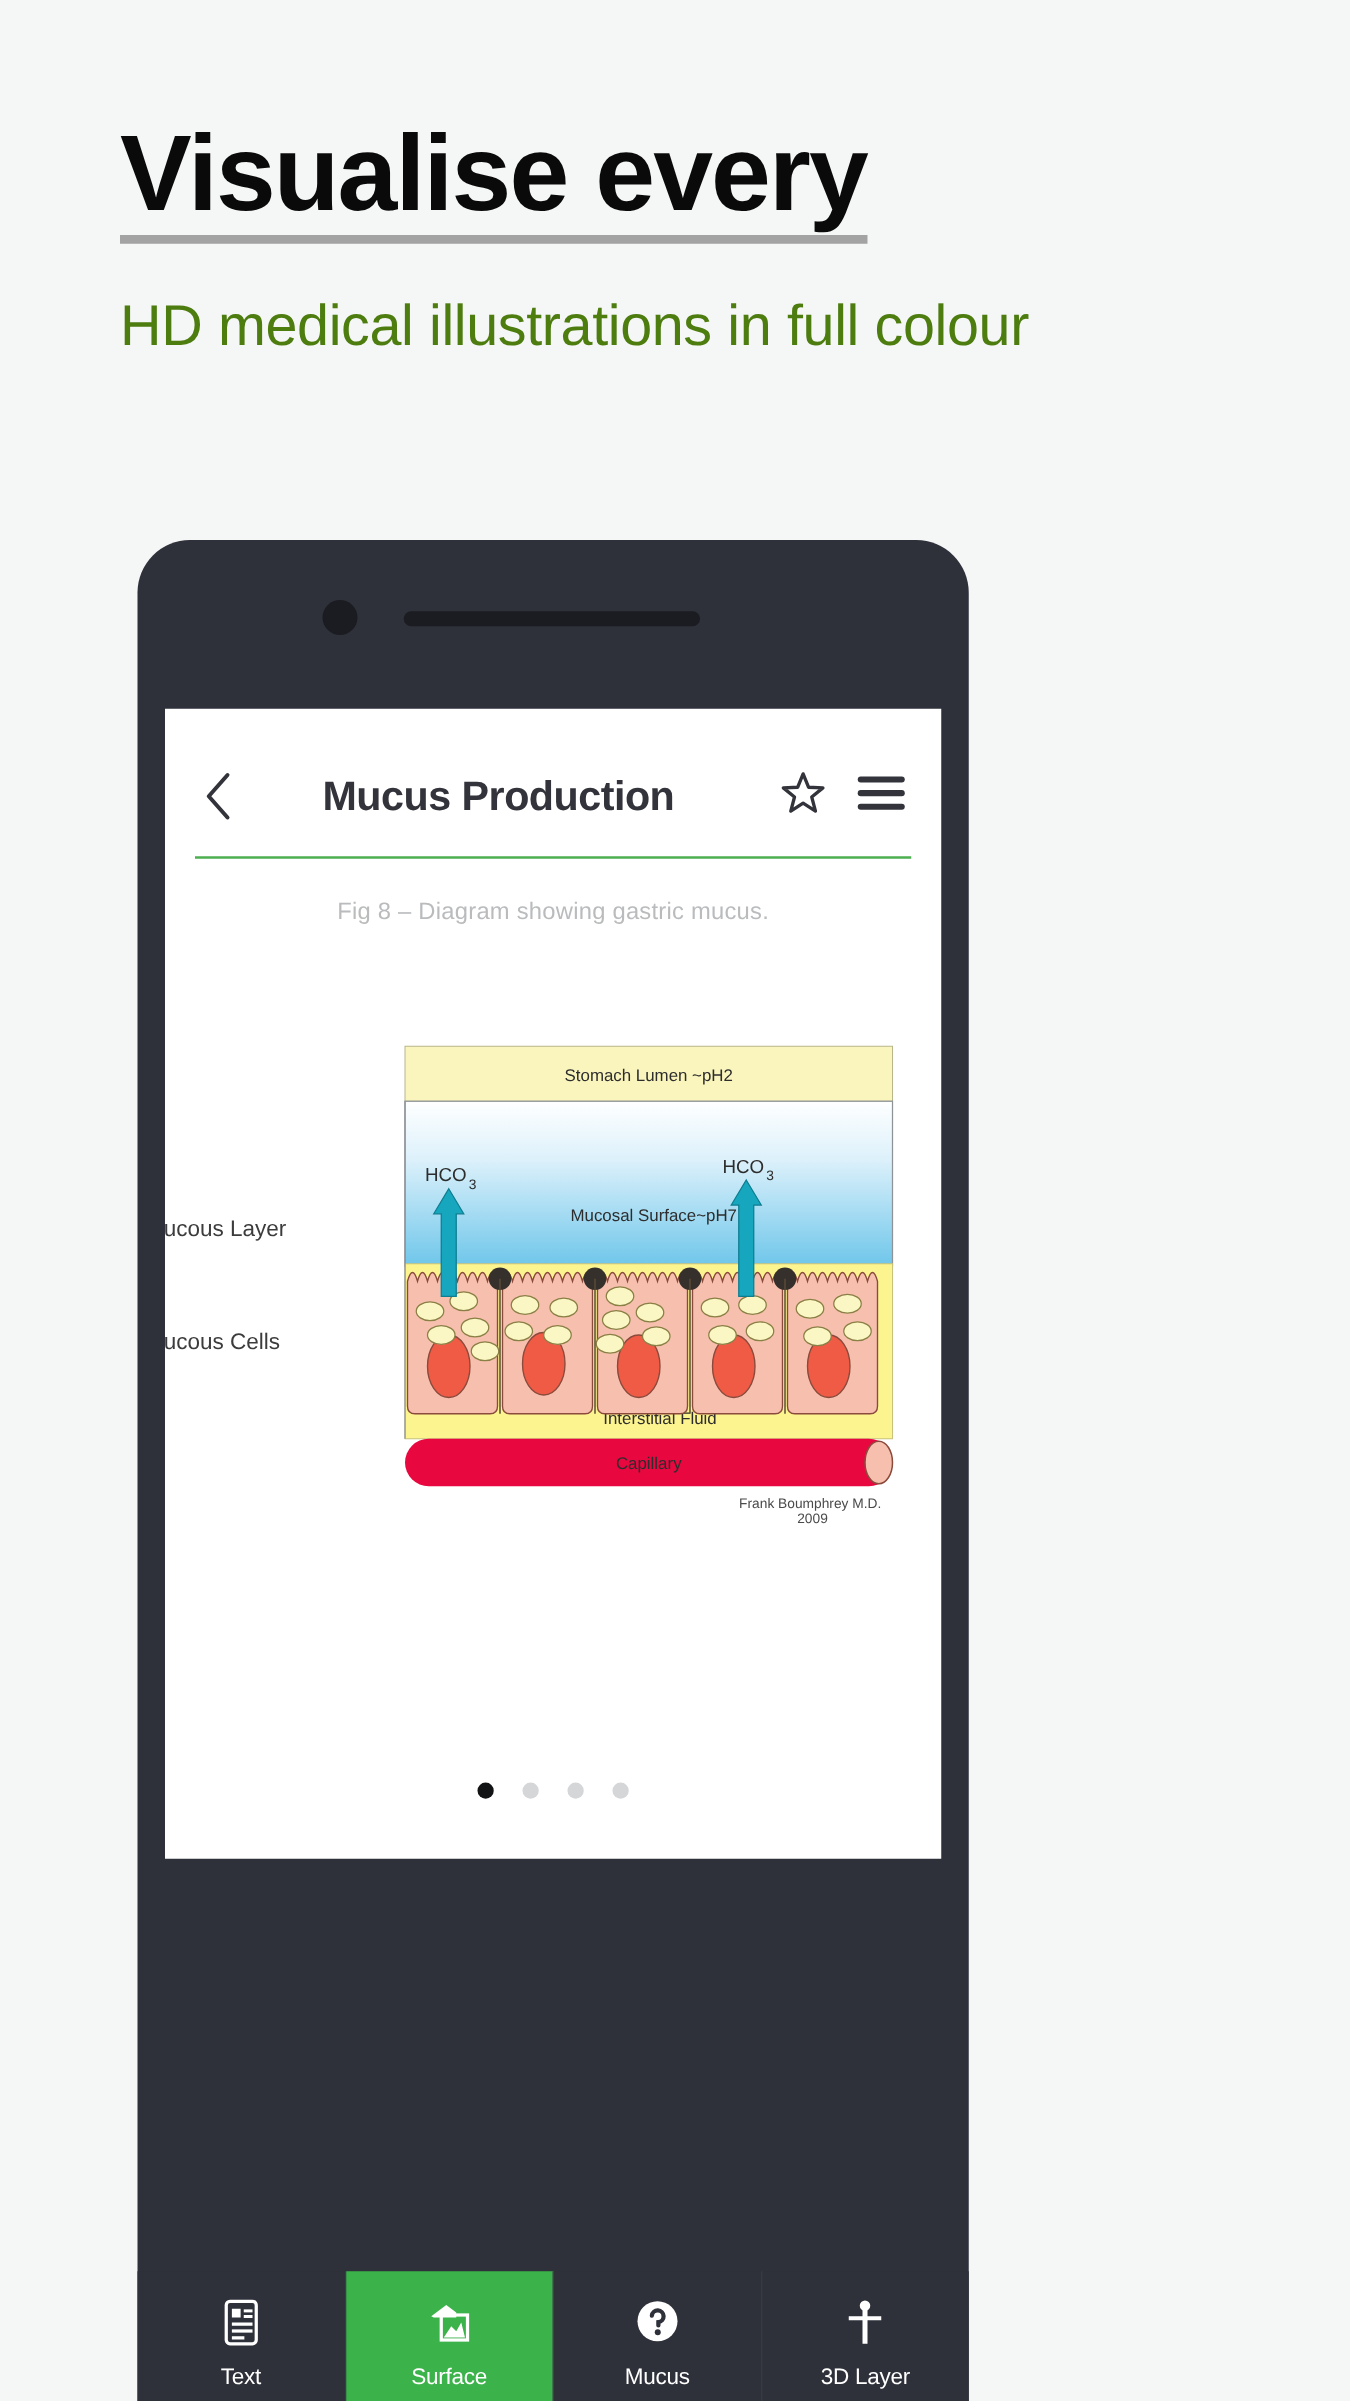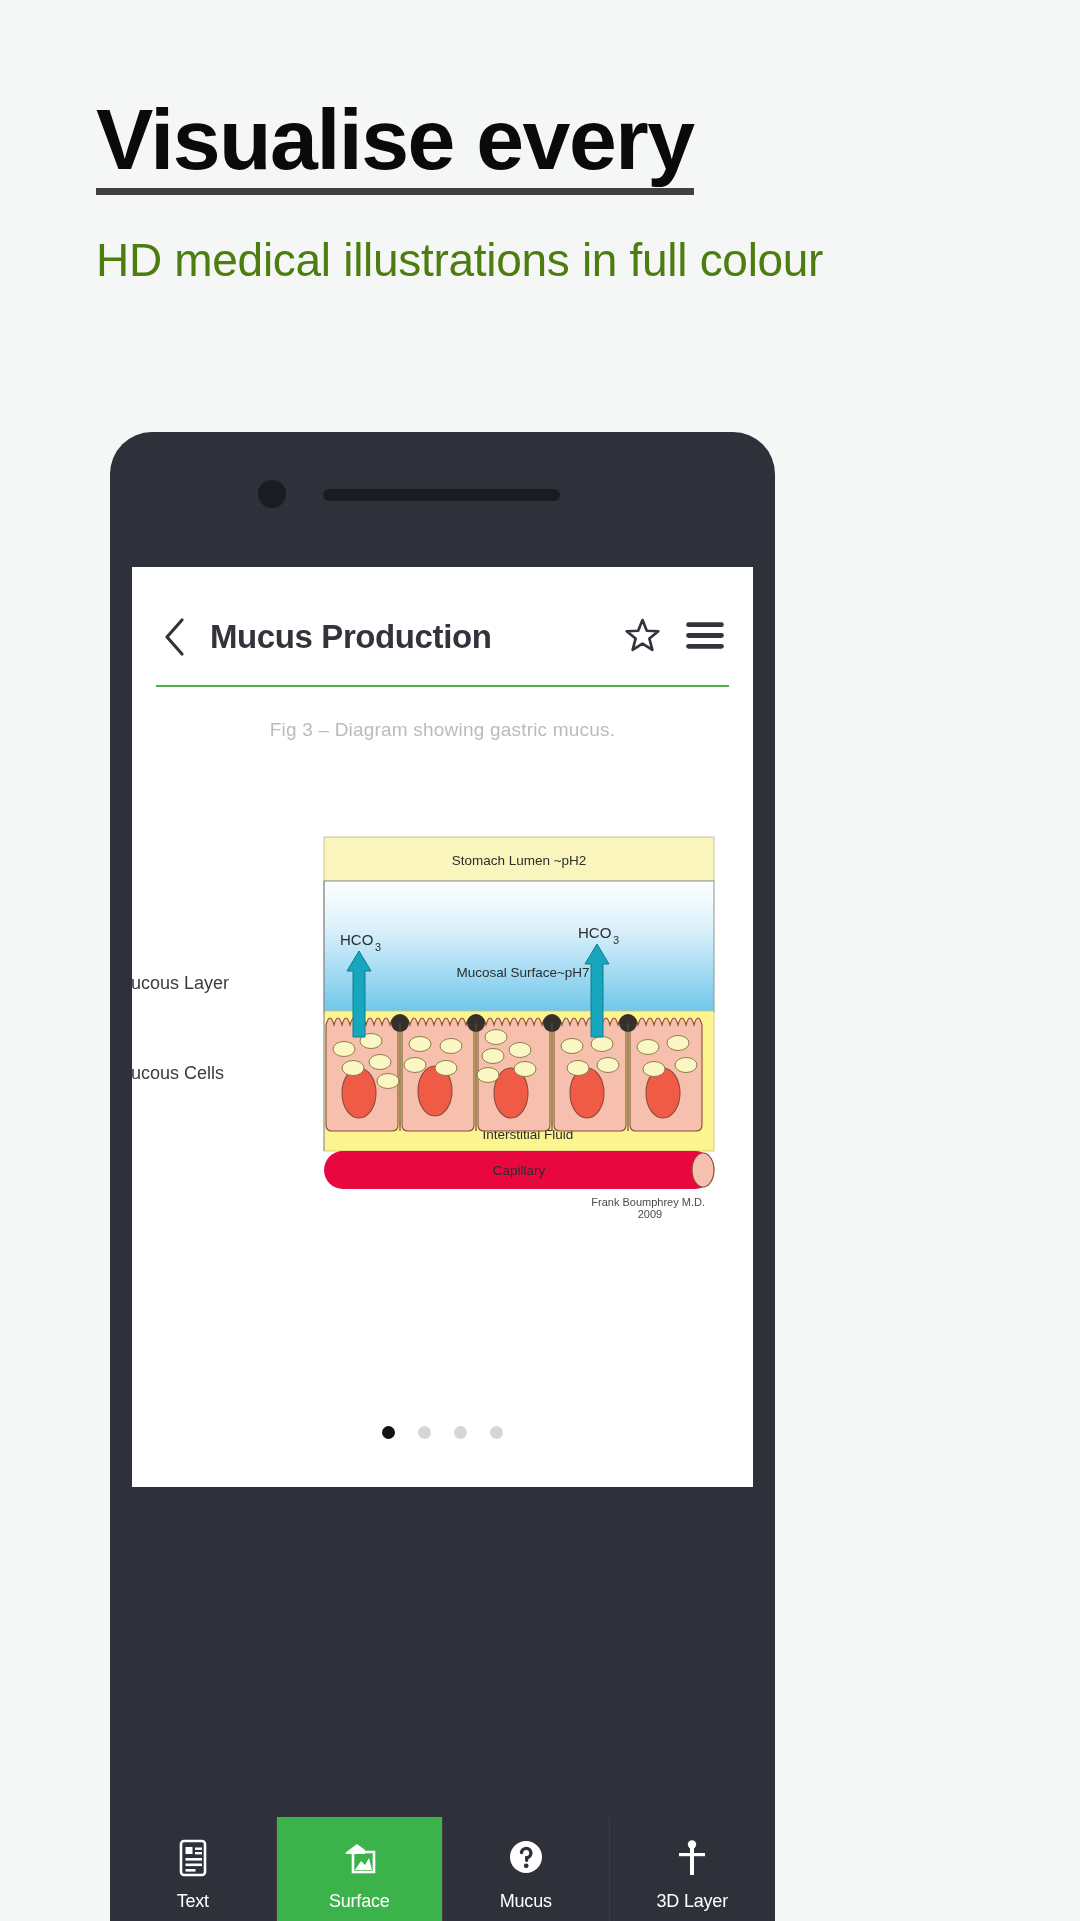--- a/index.html
+++ b/index.html
@@ -15,21 +15,21 @@
   .promo { padding:96px 0 0 96px; }
   .headline {
     font-size:86px;
     font-weight:bold;
     line-height:1.02;
     color:#0a0a0a;
     letter-spacing:-1.5px;
   }
   .headline .ul {
     display:inline-block;
-    border-bottom:7px solid #404040;
+    border-bottom:7px solid #a3a3a3;
     padding-bottom:4px;
   }
   .subhead {
     margin-top:38px;
     font-size:46px;
     color:#4d7c0f;
     font-weight:normal;
     letter-spacing:-0.3px;
   }
 
@@ -65,20 +65,21 @@
     width:621px; height:920px;
     background:#ffffff;
     overflow:hidden;
   }
 
   
   .app-header {
     display:flex;
     align-items:center;
     padding:48px 28px 0 28px;
+    gap:48px;
   }
   .back-chevron { width:30px; height:44px; flex:0 0 auto; }
   .app-title {
     font-size:33px;
     font-weight:bold;
     color:#33343b;
     margin-left:20px;
     letter-spacing:-0.4px;
     white-space:nowrap;
   }
@@ -186,21 +187,21 @@
               <rect x="1" y="11.8" width="34" height="4.4" rx="2.2"></rect>
               <rect x="1" y="21.6" width="34" height="4.4" rx="2.2"></rect>
             </g>
           </svg>
         </span>
       </span>
     </div>
 
     <div class="hr-green"></div>
 
-    <div class="fig-caption">Fig 3 – Diagram showing gastric mucus.</div>
+    <div class="fig-caption">Fig 8 – Diagram showing gastric mucus.</div>
 
     <div class="diagram-wrap">
       <div class="diagram">
         <svg viewBox="0 0 545 420" width="545" height="420" aria-hidden="true">
           <defs>
             <linearGradient id="mucusGrad" x1="0" y1="0" x2="0" y2="1">
               <stop offset="0%" stop-color="#ffffff"></stop>
               <stop offset="35%" stop-color="#ddf1fb"></stop>
               <stop offset="100%" stop-color="#6ec6ea"></stop>
             </linearGradient>

